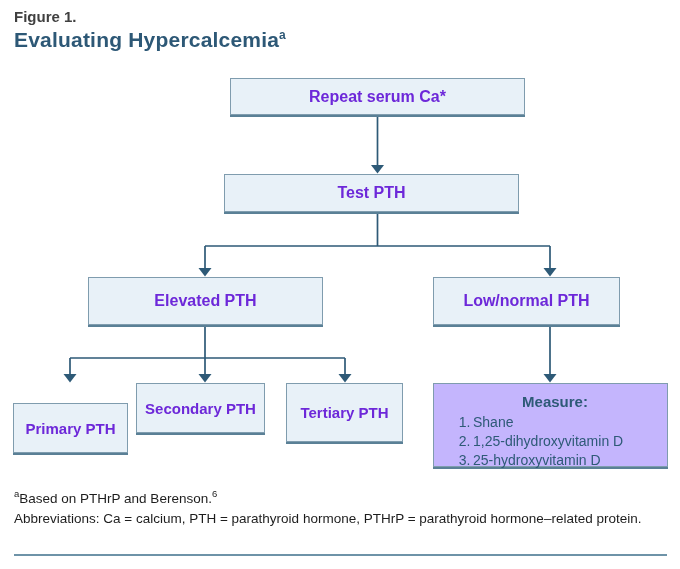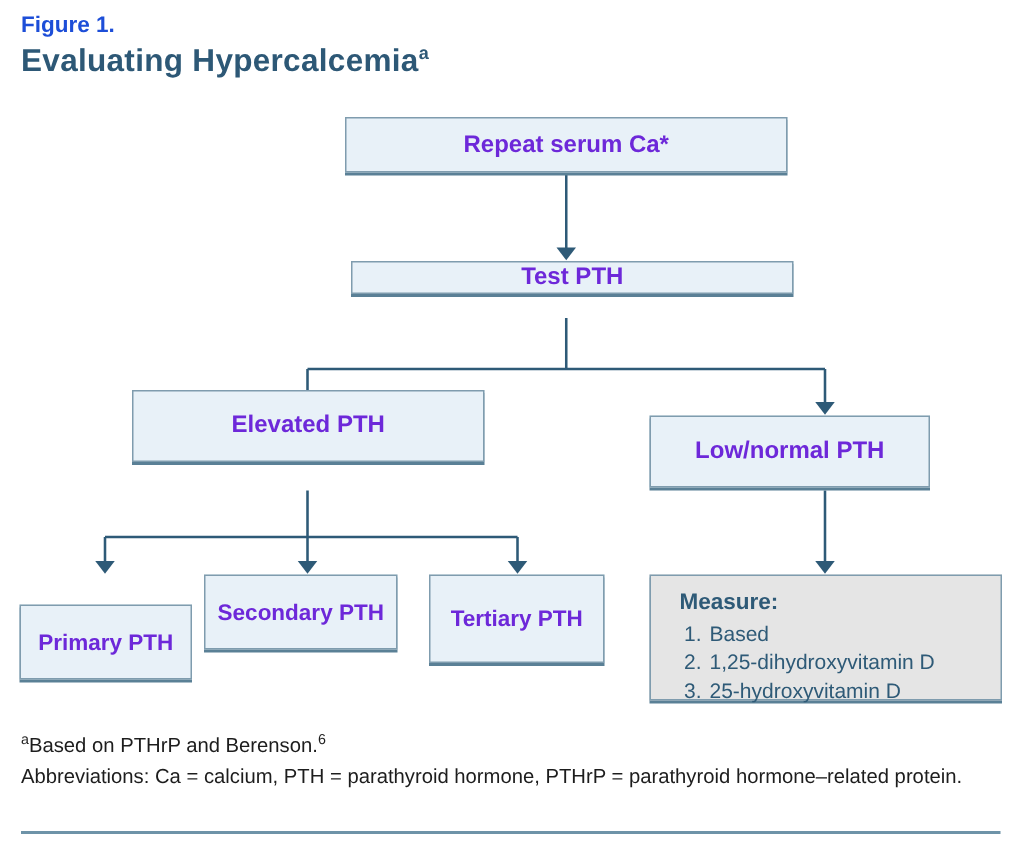--- a/index.html
+++ b/index.html
@@ -5,47 +5,48 @@
   html,body{margin:0;padding:0;background:#fff;}
   .page{
     position:relative;
     width:680px;height:569px;
     background:#ffffff;
     font-family:"Liberation Sans", sans-serif;
     overflow:hidden;
   }
   .fig-label{
     position:absolute;left:14px;top:8px;
-    font-size:15px;font-weight:bold;color:#1d4ed8;
+    font-size:15px;font-weight:bold;color:#404040;
   }
   .fig-title{
     position:absolute;left:14px;top:28px;
     font-size:21px;font-weight:bold;color:#2d5876;
     letter-spacing:.2px;
   }
   .fig-title sup{font-size:12px;}
   .node{
     position:absolute;
     background:#e8f1f8;
     border:1px solid #7f9cae;
     box-shadow:0 2px 0 #5a8096;
     box-sizing:border-box;
     display:flex;align-items:center;justify-content:center;
     color:#6d28d9;font-weight:bold;font-size:16px;
     text-align:center;
   }
   .node.small{font-size:15px;}
   .node-measure{
     position:absolute;
-    background:#e5e5e5;
+    background:#c4b5fd;
     border:1px solid #7f9cae;
     box-shadow:0 2px 0 #5a8096;
     box-sizing:border-box;
     color:#2e5a77;
     padding:9px 10px 6px 19px;
+    text-align:center;
   }
   .measure-heading{font-weight:bold;font-size:15px;margin-bottom:3px;}
   .measure-item{font-size:14px;line-height:19px;display:flex;}
   .measure-item .num{width:17px;flex:0 0 auto;margin-left:3px;}
   .connectors{position:absolute;left:0;top:0;pointer-events:none;}
   .footnotes{
     position:absolute;left:14px;top:484px;right:14px;
     font-size:13.5px;line-height:20.5px;color:#1d1d1d;
   }
   .footnotes sup{font-size:9.5px;}
@@ -79,37 +80,37 @@
       <polygon points="543.5,268 556.5,268 550,276.5"></polygon>
       <polygon points="63.5,374 76.5,374 70,382.5"></polygon>
       <polygon points="198.5,374 211.5,374 205,382.5"></polygon>
       <polygon points="338.5,374 351.5,374 345,382.5"></polygon>
       <polygon points="543.5,374 556.5,374 550,382.5"></polygon>
     </g>
   </svg>
 
   <div class="node" style="left:230px;top:78px;width:295px;height:37px;">Repeat serum Ca*</div>
 
-  <div class="node" style="left:234px;top:174px;width:295px;height:22px;">Test PTH</div>
+  <div class="node" style="left:224px;top:174px;width:295px;height:38px;">Test PTH</div>
 
-  <div class="node" style="left:88px;top:260px;width:235px;height:48px;">Elevated PTH</div>
+  <div class="node" style="left:88px;top:277px;width:235px;height:48px;">Elevated PTH</div>
 
   <div class="node" style="left:433px;top:277px;width:187px;height:48px;">Low/normal PTH</div>
 
   <div class="node small" style="left:13px;top:383px;width:115px;height:50px;margin-top:20px;">Primary PTH</div>
 
   <div class="node small" style="left:136px;top:383px;width:129px;height:50px;">Secondary PTH</div>
 
   <div class="node small" style="left:286px;top:383px;width:117px;height:59px;">Tertiary PTH</div>
 
   <div class="node-measure" style="left:433px;top:383px;width:235px;height:84px;">
     <div class="measure-heading">Measure:</div>
     <div class="measure-item">
       <span class="num">1.</span>
-      <span>Based</span>
+      <span>Shane</span>
     </div>
     <div class="measure-item">
       <span class="num">2.</span>
       <span>1,25-dihydroxyvitamin D</span>
     </div>
     <div class="measure-item">
       <span class="num">3.</span>
       <span>25-hydroxyvitamin D</span>
     </div>
   </div>

